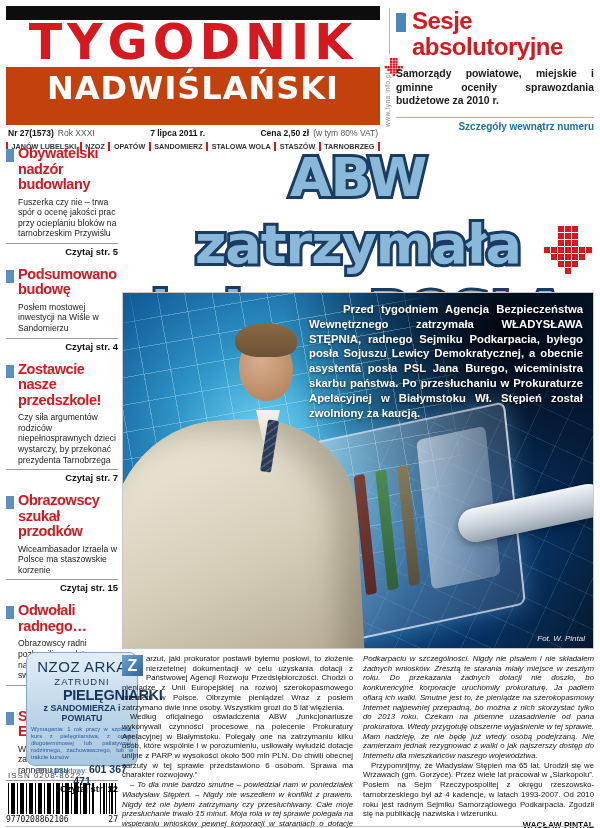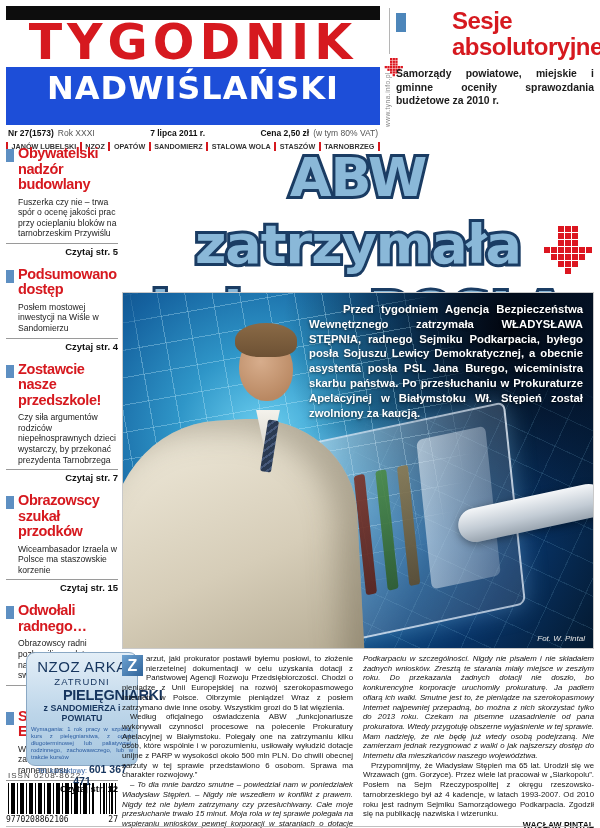--- a/index.html
+++ b/index.html
@@ -2,21 +2,21 @@
 <html><head>
 <meta charset="utf-8">
 <style>
   html,body{margin:0;padding:0;}
   body{width:600px;height:828px;position:relative;background:#fff;font-family:"Liberation Sans",sans-serif;overflow:hidden;}
 
   
   .masthead{position:absolute;left:6px;top:6px;width:374px;}
   .mast-topbar{height:14px;background:#0d0d0d;}
   .mast-title{color:#d6191f;font-family:"DejaVu Sans",sans-serif;font-weight:bold;font-size:49px;line-height:50px;letter-spacing:5px;text-align:center;margin-top:-2px;transform:scaleY(1.02);}
-  .mast-box{background:#1d4ed8;color:#fff;font-family:"DejaVu Sans",sans-serif;font-weight:bold;font-size:32px;text-align:center;height:58px;line-height:42px;letter-spacing:1px;margin-top:-1px;}
+  .mast-box{background:#c2410c;color:#fff;font-family:"DejaVu Sans",sans-serif;font-weight:bold;font-size:32px;text-align:center;height:58px;line-height:42px;letter-spacing:1px;margin-top:-1px;}
   .mast-info{display:flex;justify-content:space-between;align-items:baseline;font-size:8.5px;padding:3px 2px 1px;color:#111;}
   .mast-info .b{font-weight:bold;}
   .mast-info .dim{color:#555;font-weight:normal;margin-left:4px;}
   .mast-towns{display:flex;align-items:center;justify-content:space-between;font-size:7.2px;font-weight:bold;color:#333;padding-top:3px;}
   .tsep{width:2px;height:9px;background:#d6191f;}
 
   
   .vstrip{position:absolute;left:383px;top:8px;width:12px;height:132px;}
   .vline{position:absolute;left:6px;top:0;width:1px;height:46px;background:#b5b5b5;}
   .vtext{position:absolute;left:1px;top:64px;writing-mode:vertical-rl;transform:rotate(180deg);font-size:6.5px;color:#888;letter-spacing:.5px;}
@@ -28,21 +28,21 @@
       0 14px #dc1620,7px 14px #dc1620,14px 14px #dc1620,
       -14px 21px #dc1620,-7px 21px #dc1620,0 21px #dc1620,7px 21px #dc1620,14px 21px #dc1620,21px 21px #dc1620,28px 21px #dc1620,
       -7px 28px #dc1620,0 28px #dc1620,7px 28px #dc1620,14px 28px #dc1620,21px 28px #dc1620,
       0 35px #dc1620,7px 35px #dc1620,14px 35px #dc1620,
       7px 42px #dc1620;}
   .arrow-big{left:558px;top:226px;}
   .arrow-small{left:7px;top:50px;transform:scale(.38);transform-origin:top left;}
 
   
   .teaser{position:absolute;left:396px;top:8px;width:198px;}
-  .teaser-head{display:flex;gap:40px;}
+  .teaser-head{display:flex;}
   .teaser-bullet{width:10px;height:19px;background:#4d86ba;margin:5px 6px 0 0;flex:none;}
   .teaser-title{color:#d6191f;font-weight:bold;font-size:24px;line-height:26px;letter-spacing:-.5px;}
   .teaser-sub{margin-top:7px;font-size:10.4px;line-height:13.5px;color:#1c1c1c;font-weight:bold;text-align:justify;}
   .teaser-more{margin-top:9px;border-top:1px solid #8fbbd8;padding-top:3px;text-align:right;color:#1d6fa8;font-weight:bold;font-size:10px;}
 
   
   .sidebar{position:absolute;left:6px;top:146px;width:112px;}
   .sb-item{position:relative;padding-left:12px;margin-bottom:10px;}
   .sb-bullet{position:absolute;left:0;top:3px;width:8px;height:13px;background:#5d8fc2;}
   .sb-title{color:#d6191f;font-weight:bold;font-size:14.5px;line-height:15.5px;letter-spacing:-.4px;}
@@ -162,32 +162,33 @@
   <div class="px-arrow arrow-small"></div>
   <div class="vtext">www.tyna.info.pl</div>
 </div>
 
 <div class="teaser">
   <div class="teaser-head">
     <span class="teaser-bullet"></span>
     <span class="teaser-title">Sesje absolutoryjne</span>
   </div>
   <div class="teaser-sub">Samorządy powiatowe, miejskie i gminne oceniły sprawozdania budżetowe za 2010 r.</div>
+  <div class="teaser-more">Szczegóły wewnątrz numeru</div>
 </div>
 
 <div class="sidebar">
   <div class="sb-item">
     <span class="sb-bullet"></span>
     <div class="sb-title">Obywatelski nadzór budowlany</div>
     <div class="sb-desc">Fuszerka czy nie – trwa spór o ocenę jakości prac przy ocieplaniu bloków na tarnobrzeskim Przywiślu</div>
     <div class="sb-page">Czytaj str. 5</div>
   </div>
   <div class="sb-item">
     <span class="sb-bullet"></span>
-    <div class="sb-title">Podsumowano dostęp</div>
+    <div class="sb-title">Podsumowano budowę</div>
     <div class="sb-desc">Posłem mostowej inwestycji na Wiśle w Sandomierzu</div>
     <div class="sb-page">Czytaj str. 4</div>
   </div>
   <div class="sb-item">
     <span class="sb-bullet"></span>
     <div class="sb-title">Zostawcie nasze przedszkole!</div>
     <div class="sb-desc">Czy siła argumentów rodziców niepełnosprawnych dzieci wystarczy, by przekonać prezydenta Tarnobrzega</div>
     <div class="sb-page">Czytaj str. 7</div>
   </div>
   <div class="sb-item">

